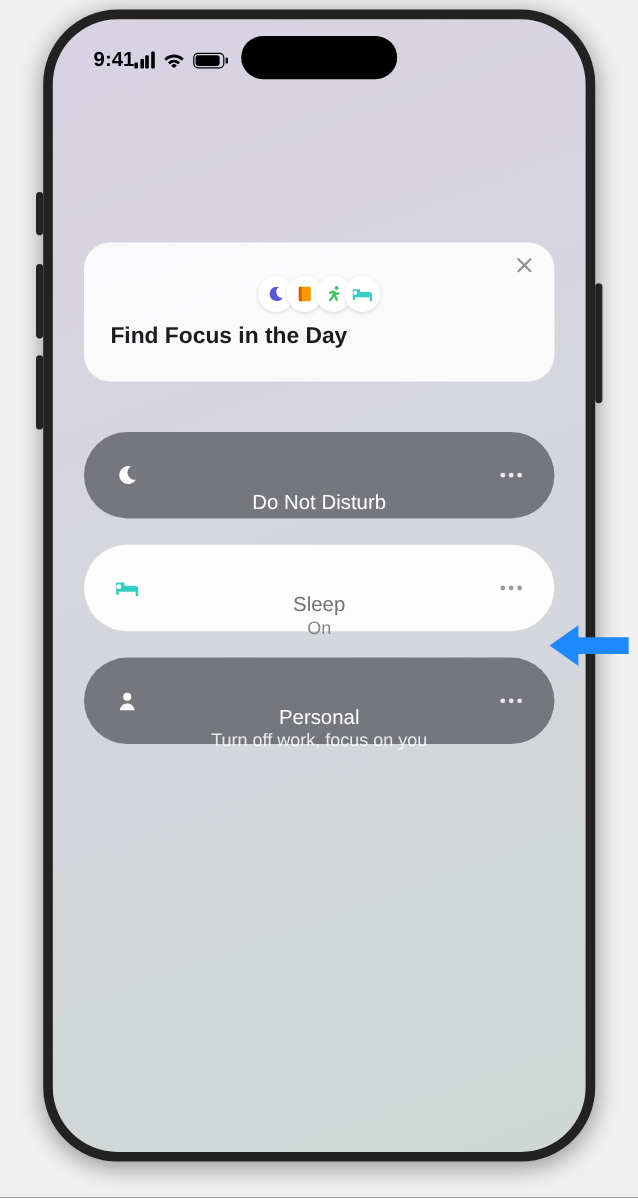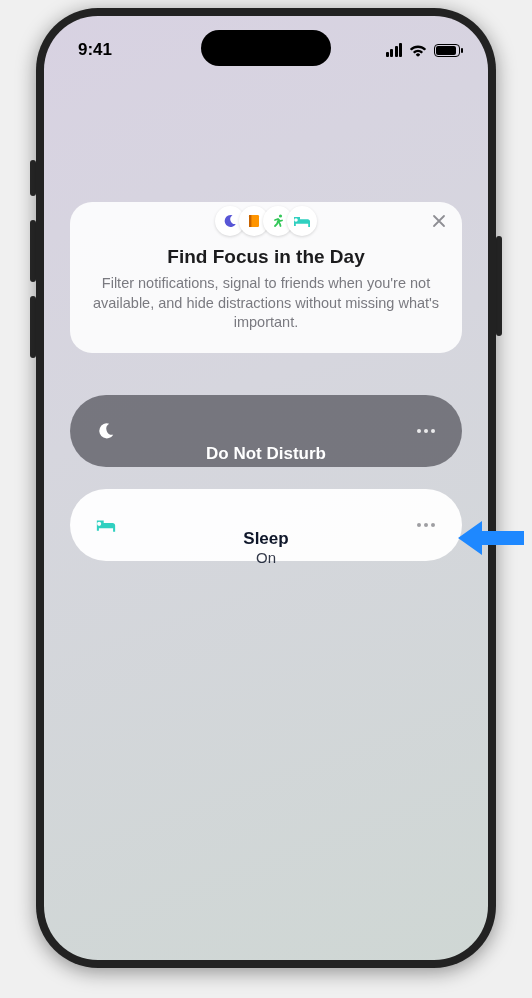--- a/index.html
+++ b/index.html
@@ -48,21 +48,20 @@
     background: #000;
     border-radius: 20px;
     z-index: 10;
   }
   .status-bar {
     position: absolute;
     top: 0; left: 0; right: 0;
     height: 56px;
     display: flex;
     align-items: center;
-    justify-content: space-between;
     padding: 12px 28px 0 34px;
     font-weight: 600;
     font-size: 17px;
     color: #000;
   }
   .status-right { display: flex; align-items: center; gap: 7px; }
   .bars { display: flex; align-items: flex-end; gap: 1.5px; }
   .bars span { width: 3px; background:#000; border-radius:1px; }
   .bars span:nth-child(1){height:5px} .bars span:nth-child(2){height:8px}
   .bars span:nth-child(3){height:11px} .bars span:nth-child(4){height:14px}
@@ -71,22 +70,21 @@
   .battery-fill { position:absolute; left:1px; top:1px; bottom:1px; width:20px; background:#000; border-radius:2px; }
   .content {
     position: absolute;
     top: 186px;
     left: 26px;
     right: 26px;
   }
   .card {
     background: rgba(255,255,255,0.88);
     border-radius: 22px;
-    padding: 4px 22px 20px 22px;
-    text-align: center;
+    padding: 28px 22px 20px 22px;
     position: relative;
     margin-bottom: 42px;
   }
   .close-x {
     position: absolute;
     top: 12px; right: 14px;
     width: 18px; height: 18px;
     color: #8e8e93;
     cursor: pointer;
   }
@@ -118,24 +116,24 @@
   .focus-list { display: flex; flex-direction: column; gap: 22px; }
   .focus-item {
     display: flex;
     align-items: center;
     height: 72px;
     border-radius: 36px;
     padding: 0 22px;
     cursor: pointer;
   }
   .focus-dark { background: rgba(60,60,67,0.62); color: #fff; }
-  .focus-light { background: rgba(255,255,255,0.95); color: #0f172a; }
+  .focus-light { background: rgba(255,255,255,0.95); color: #737373; }
   .fi-icon { width: 28px; display:flex; align-items:center; justify-content:center; }
   .fi-text { flex:1; text-align:center; display:flex; flex-direction:column; line-height:1.2; }
-  .fi-label { font-size: 17px; font-weight: 700; margin-top: 47px; }
+  .fi-label { font-size: 17px; font-weight: 400; margin-top: 47px; }
   .fi-sub { font-size: 15px; font-weight: 400; opacity: 0.85; }
   .fi-more { width: 28px; display:flex; align-items:center; justify-content:center; opacity:0.85; }
   .dots { display:flex; gap:3px; }
   .dots span { width:4px; height:4px; border-radius:50%; background: currentColor; }
   .arrow {
     position: absolute;
     left: 458px;
     top: 518px;
     width: 66px;
     height: 40px;
@@ -198,21 +196,20 @@
                 <path stroke="#34c759" stroke-width="1.8" stroke-linecap="round" fill="none" d="M5 7l3-1 2 2 2-.5M8 8l-1 3-2 2M8 8l2 3 .5 2"></path>
               </svg>
             </div>
           <div class="pill">
               <svg width="18" height="14" viewBox="0 0 18 14">
                 <path fill="#30d0c0" d="M1 3v9h1.8v-2.2h12.4V13H17V7.5c0-1.2-1-2.2-2.2-2.2H7V3H1zm2 1.2A1.8 1.8 0 1 1 3 7.8 1.8 1.8 0 0 1 3 4.2z"></path>
               </svg>
             </div>
         </div>
         <h2>Find Focus in the Day</h2>
-        <p>Filter notifications, signal to friends when you're not available, and hide distractions without missing what's important.</p>
       </div>
 
       <div class="focus-list">
 
         <div class="focus-item focus-dark">
           <div class="fi-icon">
             <svg width="20" height="20" viewBox="0 0 16 16">
                 <path fill="#fff" d="M10.5 2.2A6 6 0 1 0 13.8 11 4.8 4.8 0 0 1 10.5 2.2z"></path>
               </svg>
           </div>
@@ -240,20 +237,39 @@
           </div>
           <div class="fi-more" style="color:#8e8e93">
               <div class="dots">
                 <span></span>
                 <span></span>
                 <span></span>
               </div>
             </div>
         </div>
 
+        <div class="focus-item focus-dark">
+          <div class="fi-icon">
+            <svg width="18" height="18" viewBox="0 0 16 16">
+                <circle cx="8" cy="5" r="3" fill="#fff"></circle>
+                <path fill="#fff" d="M2.5 15c.5-3 2.8-5 5.5-5s5 2 5.5 5H2.5z"></path>
+              </svg>
+          </div>
+          <div class="fi-text">
+            <span class="fi-label">Personal</span>
+            <span class="fi-sub">Turn off work, focus on you</span>
+          </div>
+          <div class="fi-more">
+              <div class="dots">
+                <span></span>
+                <span></span>
+                <span></span>
+              </div>
+            </div>
+        </div>
 
 
       </div>
     </div>
   </div>
 </div>
 
 <svg class="arrow" viewBox="0 0 66 40">
   <path fill="#1e88ff" d="M66 13H24V3L0 20l24 17V27h42z"></path>
 </svg>

